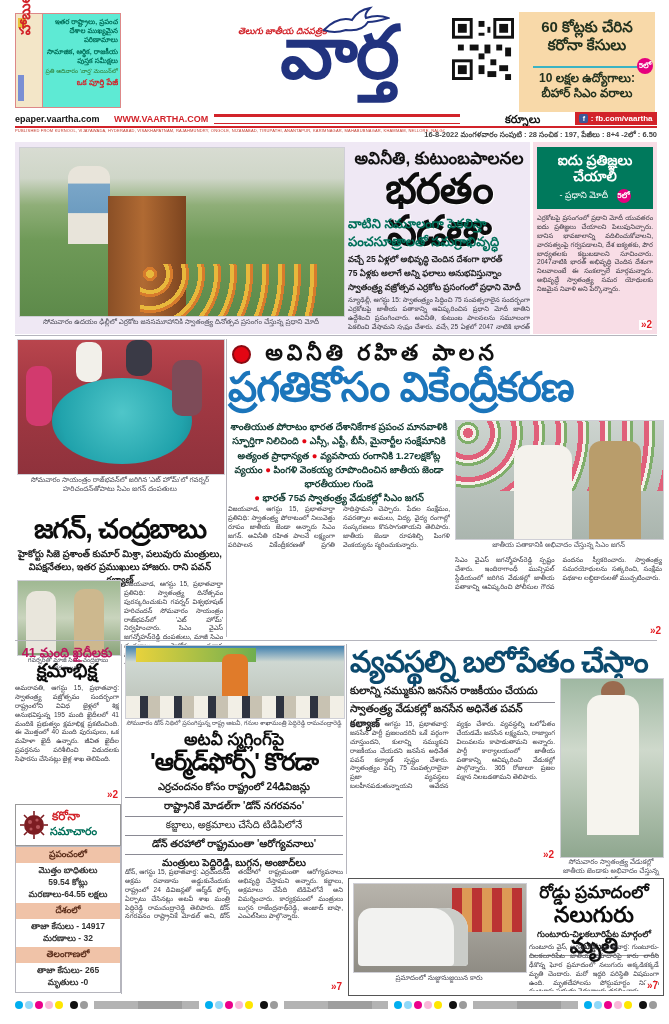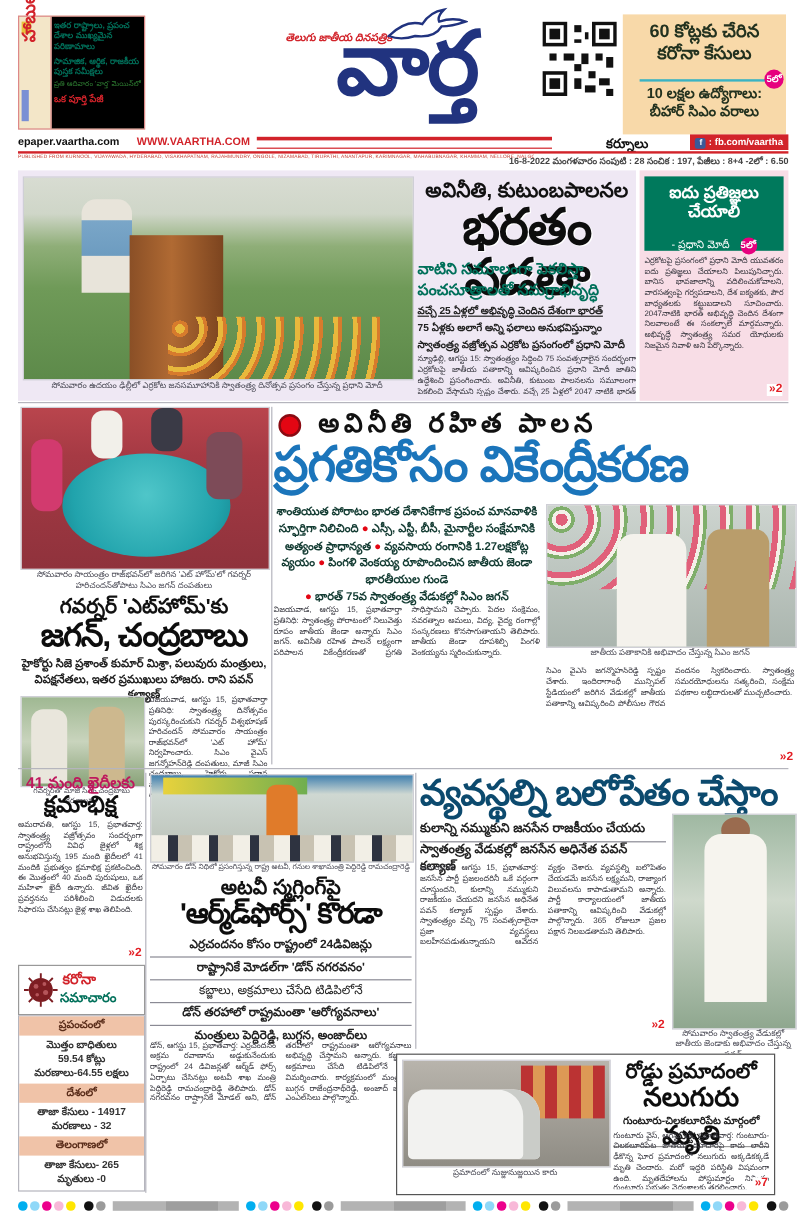--- a/index.html
+++ b/index.html
@@ -56,21 +56,21 @@
 
 <div id="page">
 
   <div class="abs" style="left:15px;top:13px;width:104px;height:93px;border:1px solid #d88;background:#f3e6c8;display:flex;">
     <div style="width:26px;position:relative;border-right:1px solid #d88;">
       <div style="position:absolute;left:2px;top:4px;width:8px;height:10px;background:#e8c23c;"></div>
       <div style="position:absolute;left:2px;bottom:6px;width:6px;height:26px;background:#7a8fd4;"></div>
       <div style="position:absolute;left:0px;top:46px;width:92px;transform:rotate(-90deg);transform-origin:0 0;
                   color:#d2232a;font-weight:bold;font-size:15px;text-align:center;">హాబుల్</div>
     </div>
-    <div style="flex:1;background:#000000;padding:3px 2px;text-align:left;">
+    <div style="flex:1;background:#5eead4;padding:3px 2px;text-align:right;">
       <div class="teal" style="font-size:7px;font-weight:bold;line-height:1.3;">ఇతర రాష్ట్రాలు, ప్రపంచ దేశాల ముఖ్యమైన పరిణామాలు</div>
       <div class="teal" style="font-size:7px;font-weight:bold;line-height:1.3;margin-top:3px;">సామాజిక, ఆర్థిక, రాజకీయ పుస్తక సమీక్షలు</div>
       <div style="font-size:6px;color:#2e7d32;line-height:1.3;margin-top:3px;">ప్రతి ఆదివారం 'వార్త' మెయిన్‌లో</div>
       <div style="font-size:8px;color:#d2232a;font-weight:bold;margin-top:2px;">ఒక పూర్తి పేజీ</div>
     </div>
   </div>
   <div class="abs" style="left:15px;top:108px;width:300px;">
     <span style="font-size:9px;font-weight:bold;color:#111;">epaper.vaartha.com</span>
     <span style="font-size:9px;font-weight:bold;color:#d2232a;margin-left:10px;">WWW.VAARTHA.COM</span>
   </div>
@@ -139,52 +139,51 @@
       <div class="crowd"></div>
       <div class="garland"></div>
   </div>
   <div class="abs cap" style="left:19px;top:318px;width:324px;">సోమవారం ఉదయం ఢిల్లీలో ఎర్రకోట జనసమూహానికి స్వాతంత్ర్య దినోత్సవ ప్రసంగం చేస్తున్న ప్రధాని మోదీ</div>
 
   <div class="abs" style="left:344px;top:168px;width:190px;text-align:center;font-size:42px;font-weight:bold;color:#0d0d0d;
               line-height:1.0;letter-spacing:-1px;text-shadow:1px 1px 0 #fff;">భరతం పడతా</div>
   <div class="abs" style="left:348px;top:149px;width:182px;text-align:center;font-size:17px;font-weight:bold;color:#111;">అవినీతి, కుటుంబపాలనల</div>
   <div class="abs teal" style="left:348px;top:216px;width:182px;font-size:13px;font-weight:bold;">వాటిని సమూలంగా పెకలిస్తా</div>
   <div class="abs teal" style="left:348px;top:234px;width:182px;font-size:13px;font-weight:bold;">పంచసూత్రాలతో సమగ్రాభివృద్ధి</div>
-  <div class="abs" style="left:348px;top:254px;width:182px;font-size:8.5px;font-weight:bold;color:#222;text-decoration:underline;">వచ్చే 25 ఏళ్లలో అభివృద్ధి చెందిన దేశంగా భారత్</div>
+  <div class="abs" style="left:348px;top:254px;width:182px;font-size:8.5px;font-weight:bold;color:#222;">వచ్చే 25 ఏళ్లలో అభివృద్ధి చెందిన దేశంగా భారత్</div>
   <div class="abs" style="left:348px;top:268px;width:182px;font-size:8.5px;font-weight:bold;color:#222;">75 ఏళ్లకు అలాగే అన్ని ఫలాలు అనుభవిస్తున్నాం</div>
   <div class="abs" style="left:348px;top:282px;width:182px;font-size:8.5px;font-weight:bold;color:#222;">స్వాతంత్ర్య వజ్రోత్సవ ఎర్రకోట ప్రసంగంలో ప్రధాని మోదీ</div>
   <div class="story" style="left:348px;top:296px;width:182px;height:34px;">
     <div class="body-txt">న్యూఢిల్లీ, ఆగస్టు 15: స్వాతంత్ర్యం సిద్ధించి 75 సంవత్సరాలైన సందర్భంగా ఎర్రకోటపై జాతీయ పతాకాన్ని ఆవిష్కరించిన ప్రధాని మోదీ జాతిని ఉద్దేశించి ప్రసంగించారు. అవినీతి, కుటుంబ పాలనలను సమూలంగా పెకలించి వేస్తామని స్పష్టం చేశారు. వచ్చే 25 ఏళ్లలో 2047 నాటికి భారత్ అభివృద్ధి చెందిన దేశంగా నిలుస్తుందని పేర్కొన్నారు. స్వాతంత్ర్య వజ్రోత్సవాల్లో యువతకు పంచ ప్రతిజ్ఞల స్ఫూర్తి అవసరమని, పేదల సంక్షేమం, మహిళా శక్తి, ఆత్మనిర్భర భారత్ లక్ష్యాలుగా ముందుకు సాగుతామని తెలిపారు.</div>
   </div>
 
   <div class="abs" style="left:533px;top:142px;width:124px;height:192px;background:#f8dde6;"></div>
   <div class="abs" style="left:537px;top:147px;width:116px;height:62px;background:#00795c;color:#fff;text-align:center;padding-top:5px;box-sizing:border-box;">
     <div style="font-size:14px;font-weight:bold;line-height:1.15;">ఐదు ప్రతిజ్ఞలు</div>
     <div style="font-size:14px;font-weight:bold;line-height:1.15;">చేయాలి</div>
-    <div style="margin-top:10px;">
+    <div style="margin-top:0;">
       <span style="font-size:9px;">- ప్రధాని మోదీ</span>
       <span class="badge" style="width:14px;height:14px;line-height:14px;margin-left:4px;">5లో</span>
     </div>
   </div>
   <div class="story" style="left:537px;top:214px;width:116px;height:116px;">
     <div class="body-txt">ఎర్రకోటపై ప్రసంగంలో ప్రధాని మోదీ యువతరం ఐదు ప్రతిజ్ఞలు చేయాలని పిలుపునిచ్చారు. బానిస భావజాలాన్ని వదిలించుకోవాలని, వారసత్వంపై గర్వపడాలని, దేశ ఐక్యతకు, పౌర బాధ్యతలకు కట్టుబడాలని సూచించారు. 2047నాటికి భారత్ అభివృద్ధి చెందిన దేశంగా నిలవాలంటే ఈ సంకల్పాలే మార్గమన్నారు. అభివృద్ధే స్వాతంత్ర్య సమర యోధులకు నిజమైన నివాళి అని పేర్కొన్నారు.</div>
     <span class="jump">»2</span>
   </div>
 
   <div class="abs hline" style="left:15px;top:335px;width:642px;"></div>
 
   <div class="photo ph-athome" style="left:17px;top:339px;width:206px;height:134px;">
     <div class="table"></div>
       <div class="p1"></div>
       <div class="p2"></div>
       <div class="p3"></div>
       <div class="p4"></div>
   </div>
   <div class="abs cap" style="left:17px;top:476px;width:206px;">సోమవారం సాయంత్రం రాజ్‌భవన్‌లో జరిగిన 'ఎట్ హోమ్'లో గవర్నర్ హరిచందన్‌తోపాటు సిఎం జగన్ దంపతులు</div>
-  <div class="abs" style="left:17px;top:496px;width:206px;text-align:center;font-size:17px;font-weight:bold;color:#111;">గవర్నర్ 'ఎట్‌హోమ్'కు</div>
   <div class="abs" style="left:17px;top:514px;width:206px;text-align:center;font-size:27px;font-weight:bold;color:#0d0d0d;letter-spacing:-1px;">జగన్, చంద్రబాబు</div>
   <div class="abs" style="left:17px;top:548px;width:206px;font-size:9.5px;font-weight:bold;color:#222;text-align:center;line-height:1.35;">హైకోర్టు సిజె ప్రశాంత్ కుమార్ మిశ్రా, పలువురు మంత్రులు, విపక్షనేతలు, ఇతర ప్రముఖులు హాజరు. రాని పవన్ కల్యాణ్</div>
   <div class="photo" style="left:17px;top:580px;width:102px;height:74px;background:linear-gradient(180deg,#9fb892 0%,#c9d4bd 50%,#88a278 100%);">
     <div style="position:absolute;left:8px;top:10px;width:30px;height:62px;border-radius:10px 10px 0 0;background:#e9e6dc;"></div>
     <div style="position:absolute;right:16px;top:8px;width:30px;height:64px;border-radius:10px 10px 0 0;background:#cdb88e;"></div>
   </div>
   <div class="abs cap" style="left:17px;top:656px;width:102px;font-size:6.3px;">గవర్నర్‌తో మాజీ సిఎం చంద్రబాబు కరచాలనం</div>
   <div class="story" style="left:124px;top:580px;width:99px;height:84px;">
     <div class="body-txt">విజయవాడ, ఆగస్టు 15, ప్రభాతవార్తా ప్రతినిధి: స్వాతంత్ర్య దినోత్సవం పురస్కరించుకుని గవర్నర్ విశ్వభూషణ్ హరిచందన్ సోమవారం సాయంత్రం రాజ్‌భవన్‌లో 'ఎట్ హోమ్' నిర్వహించారు. సిఎం వైఎస్ జగన్మోహన్‌రెడ్డి దంపతులు, మాజీ సిఎం చంద్రబాబు, హైకోర్టు ప్రధాన న్యాయమూర్తి, డిజిపి తదితరులు హాజరై గవర్నర్ దంపతులకు శుభాకాంక్షలు తెలిపారు.</div>
     <span class="jump">»2</span>
@@ -297,21 +296,21 @@
     <span class="jump">»2</span>
   </div>
   <div class="photo ph-pawan" style="left:560px;top:678px;width:102px;height:178px;">
     <div class="head"></div>
       <div class="fig"></div>
   </div>
   <div class="abs cap" style="left:558px;top:858px;width:106px;">
     <span>సోమవారం స్వాతంత్ర్య వేడుకల్లో</span><br><span>జాతీయ జెండాకు అభివాదం చేస్తున్న పవన్</span>
   </div>
 
-  <div class="abs" style="left:330px;top:878px;width:314px;height:116px;border:1px solid #555;background:#fff;">
+  <div class="abs" style="left:348px;top:878px;width:314px;height:116px;border:1px solid #555;background:#fff;">
     <div class="photo ph-crash" style="left:4px;top:4px;width:172px;height:88px;">
       <div class="truck"></div>
         <div class="car"></div>
     </div>
     <div class="cap" style="position:absolute;left:4px;top:95px;width:172px;">ప్రమాదంలో నుజ్జునుజ్జయిన కారు</div>
     <div style="position:absolute;left:180px;top:4px;width:130px;text-align:center;font-size:17px;font-weight:bold;color:#111;">రోడ్డు ప్రమాదంలో</div>
     <div style="position:absolute;left:180px;top:50px;width:130px;text-align:center;font-size:8.5px;font-weight:bold;color:#222;border-bottom:1px solid #999;padding-bottom:2px;">గుంటూరు-చిలకలూరిపేట మార్గంలో దుర్ఘటన</div>
     <div style="position:absolute;left:180px;top:23px;width:130px;text-align:center;font-size:22px;font-weight:bold;color:#0d0d0d;">నలుగురు మృతి</div>
     <div class="story" style="left:180px;top:64px;width:130px;height:48px;">
       <div class="body-txt">గుంటూరు వైస్, ఆగస్టు 15, ప్రభాతవార్త: గుంటూరు-చిలకలూరిపేట జాతీయ రహదారిపై కారు లారీని ఢీకొన్న ఘోర ప్రమాదంలో నలుగురు అక్కడికక్కడే మృతి చెందారు. మరో ఇద్దరి పరిస్థితి విషమంగా ఉంది. మృతదేహాలను పోస్టుమార్టం నిమిత్తం గుంటూరు ప్రభుత్వ వైద్యశాలకు తరలించారు.</div>

